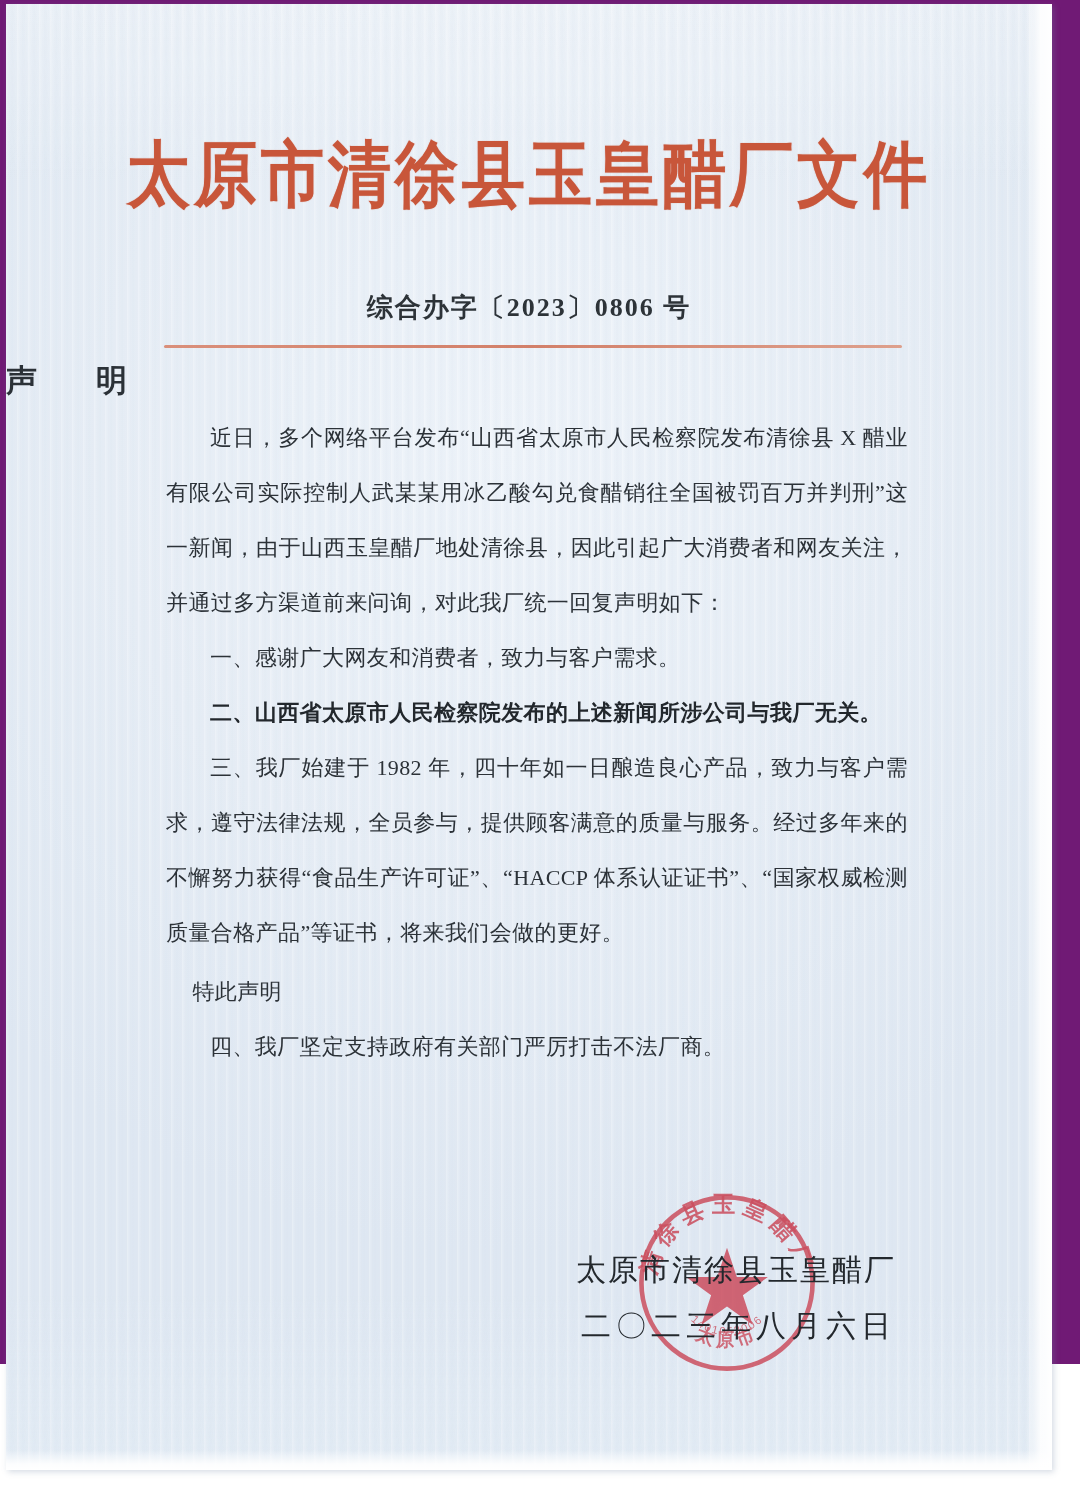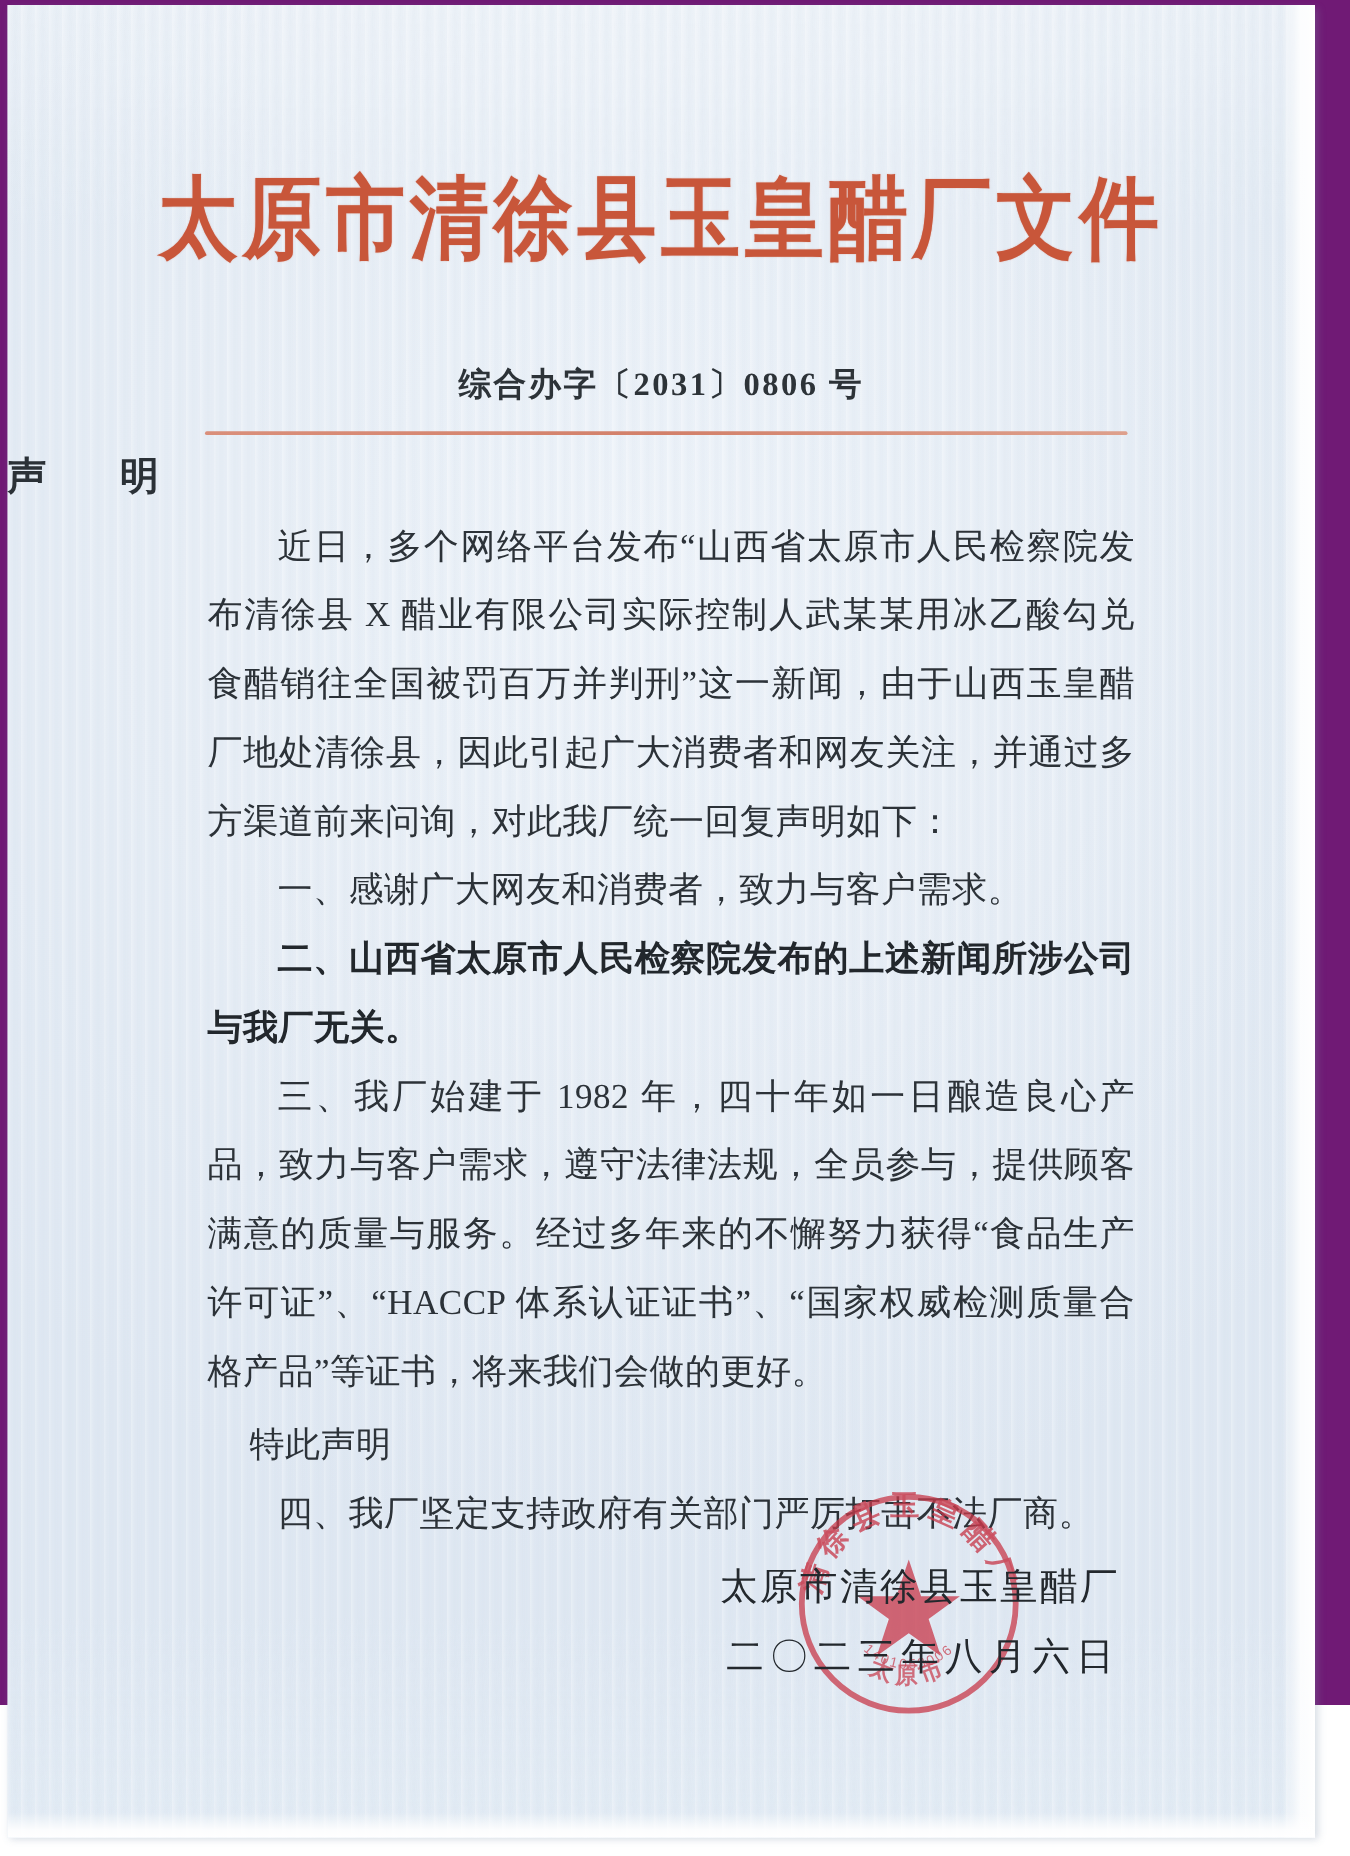--- a/index.html
+++ b/index.html
@@ -127,21 +127,21 @@
 
   
   #body-text {
     position: absolute;
     left: 160px;
     top: 406px;
     width: 742px;
   }
   .para {
     font-family: "Liberation Serif", "DejaVu Serif", serif;
-    font-size: 28px;
+    font-size: 22px;
     line-height: 55px;
     color: #2c3238;
     text-align: justify;
     text-justify: inter-ideograph;
     text-indent: 2em;
     margin: 0;
     letter-spacing: 0.4px;
   }
   .para.bold {
     font-weight: 700;
@@ -193,21 +193,21 @@
 <div id="page-wrap">
   <div id="paper">
     <div id="grain"></div>
 
     <div id="content">
 
       <div id="masthead">
         <span class="title">太原市清徐县玉皇醋厂文件</span>
       </div>
 
-      <div id="docnum">综合办字〔2031〕0806 号</div>
+      <div id="docnum">综合办字〔2023〕0806 号</div>
 
       <div id="redrule"></div>
 
       <div id="doc-heading">声　明</div>
 
       <div id="body-text">
         <p class="para">近日，多个网络平台发布“山西省太原市人民检察院发布清徐县 X 醋业有限公司实际控制人武某某用冰乙酸勾兑食醋销往全国被罚百万并判刑”这一新闻，由于山西玉皇醋厂地处清徐县，因此引起广大消费者和网友关注，并通过多方渠道前来问询，对此我厂统一回复声明如下：</p>
         <p class="para">一、感谢广大网友和消费者，致力与客户需求。</p>
         <p class="para bold">二、山西省太原市人民检察院发布的上述新闻所涉公司与我厂无关。</p>
         <p class="para">三、我厂始建于 1982 年，四十年如一日酿造良心产品，致力与客户需求，遵守法律法规，全员参与，提供顾客满意的质量与服务。经过多年来的不懈努力获得“食品生产许可证”、“HACCP 体系认证证书”、“国家权威检测质量合格产品”等证书，将来我们会做的更好。</p>

